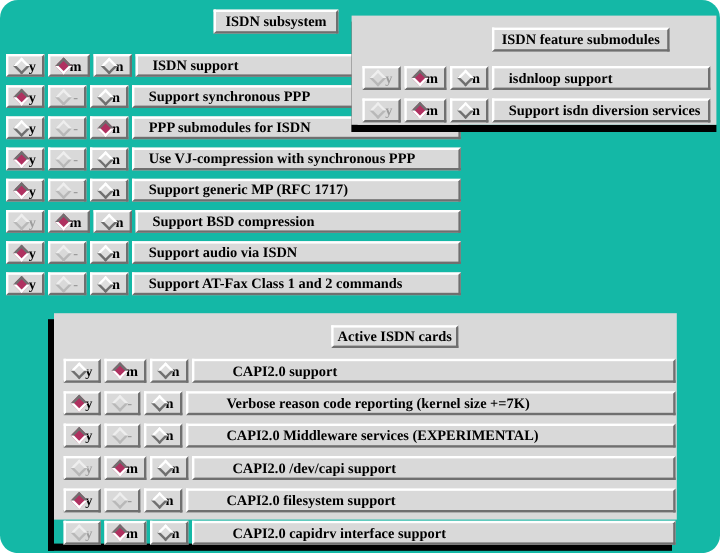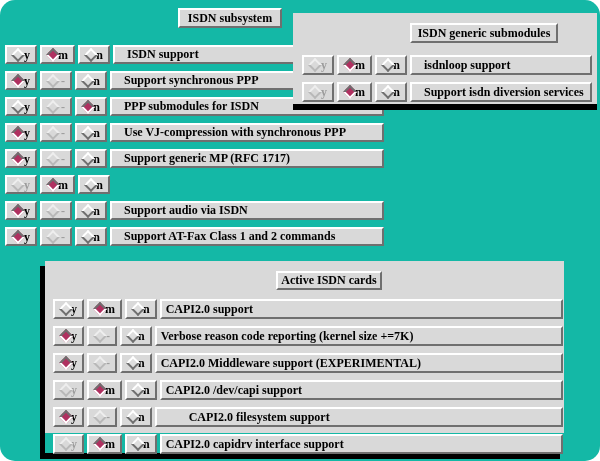--- a/index.html
+++ b/index.html
@@ -35,21 +35,21 @@
   .on .diamond{background:var(--sel,#b03060);border-color:#6f6f6f #ffffff #ffffff #6f6f6f;}
   .disabled .diamond{background:#d9d9d9;border-color:#eeeeee #b8b8b8 #b8b8b8 #eeeeee;}
   .letter{font-size:12px;line-height:1;}
   .disabled .letter{color:var(--dis,#9c9c9c);}
   .label{
     flex:1 1 auto;display:flex;align-items:center;
     font-size:12px;white-space:nowrap;overflow:hidden;min-width:0;
   }
   #w1 .label{padding-left:12px;text-align:center;}
   #w2 .label{padding-left:12px;}
-  #w3 .label{padding-left:4px;}
+  #w3 .label{padding-left:32px;}
   #w3 .label.indent{padding-left:32px;}
 </style>
 </head>
 <body>
 
 <div class="stage">
 
   <div class="frame" style="left:0;top:6;width:4;height:250;z-index:1"></div>
   <div class="frame" style="left:0;top:250;width:381;height:6;z-index:1"></div>
   <div class="window" id="w1" style="left:0;top:0;width:384;height:250;z-index:1">
@@ -136,20 +136,21 @@
             <span class="letter">y</span>
           </div>
           <div class="btn cell on">
             <span class="diamond"></span>
             <span class="letter">m</span>
           </div>
           <div class="btn cell off">
             <span class="diamond"></span>
             <span class="letter">n</span>
           </div>
+          <div class="btn label">Support BSD compression</div>
         </div>
         <div class="row">
           <div class="btn cell on">
             <span class="diamond"></span>
             <span class="letter">y</span>
           </div>
           <div class="btn cell disabled">
             <span class="diamond"></span>
             <span class="letter">-</span>
           </div>
@@ -218,21 +219,21 @@
             <span class="letter">y</span>
           </div>
           <div class="btn cell disabled">
             <span class="diamond"></span>
             <span class="letter">-</span>
           </div>
           <div class="btn cell off">
             <span class="diamond"></span>
             <span class="letter">n</span>
           </div>
-          <div class="btn label">CAPI2.0 Middleware support (EXPERIMENTAL)</div>
+          <div class="btn label">CAPI2.0 Middleware services (EXPERIMENTAL)</div>
         </div>
         <div class="row">
           <div class="btn cell disabled">
             <span class="diamond"></span>
             <span class="letter">y</span>
           </div>
           <div class="btn cell on">
             <span class="diamond"></span>
             <span class="letter">m</span>
           </div>
@@ -271,21 +272,21 @@
             <span class="letter">n</span>
           </div>
           <div class="btn label">CAPI2.0 capidrv interface support</div>
         </div>
       </div>
   </div>
 
   <div class="frame" style="left:293px;top:18px;width:5px;height:92px;z-index:3"></div>
   <div class="frame" style="left:293px;top:104px;width:304px;height:6px;z-index:3"></div>
   <div class="window" id="w2" style="left:293px;top:13px;width:304px;height:91px;z-index:3">
-    <div class="btn titlebtn" style="left:117px;top:10px;width:148px;height:20px">ISDN generic submodules</div>
+    <div class="btn titlebtn" style="left:117px;top:10px;width:148px;height:20px">ISDN feature submodules</div>
     <div class="rows" style="left:9px;top:42px;width:290px">
         <div class="row">
           <div class="btn cell disabled">
             <span class="diamond"></span>
             <span class="letter">y</span>
           </div>
           <div class="btn cell on">
             <span class="diamond"></span>
             <span class="letter">m</span>
           </div>

